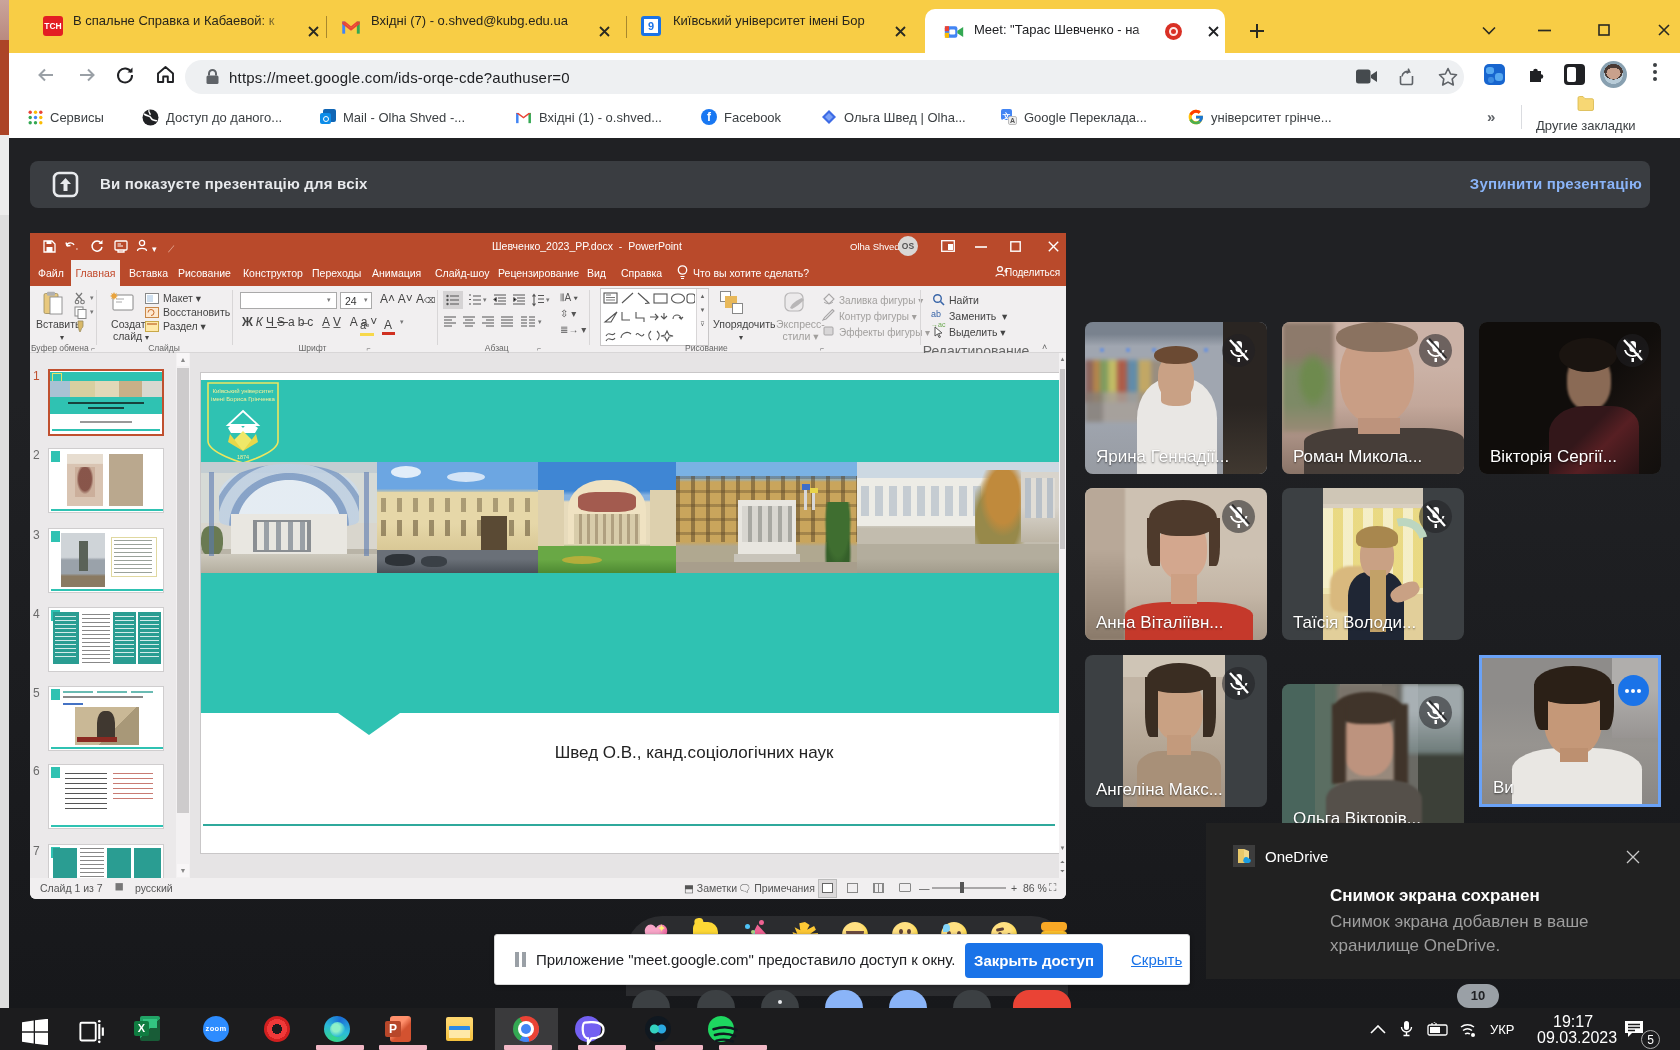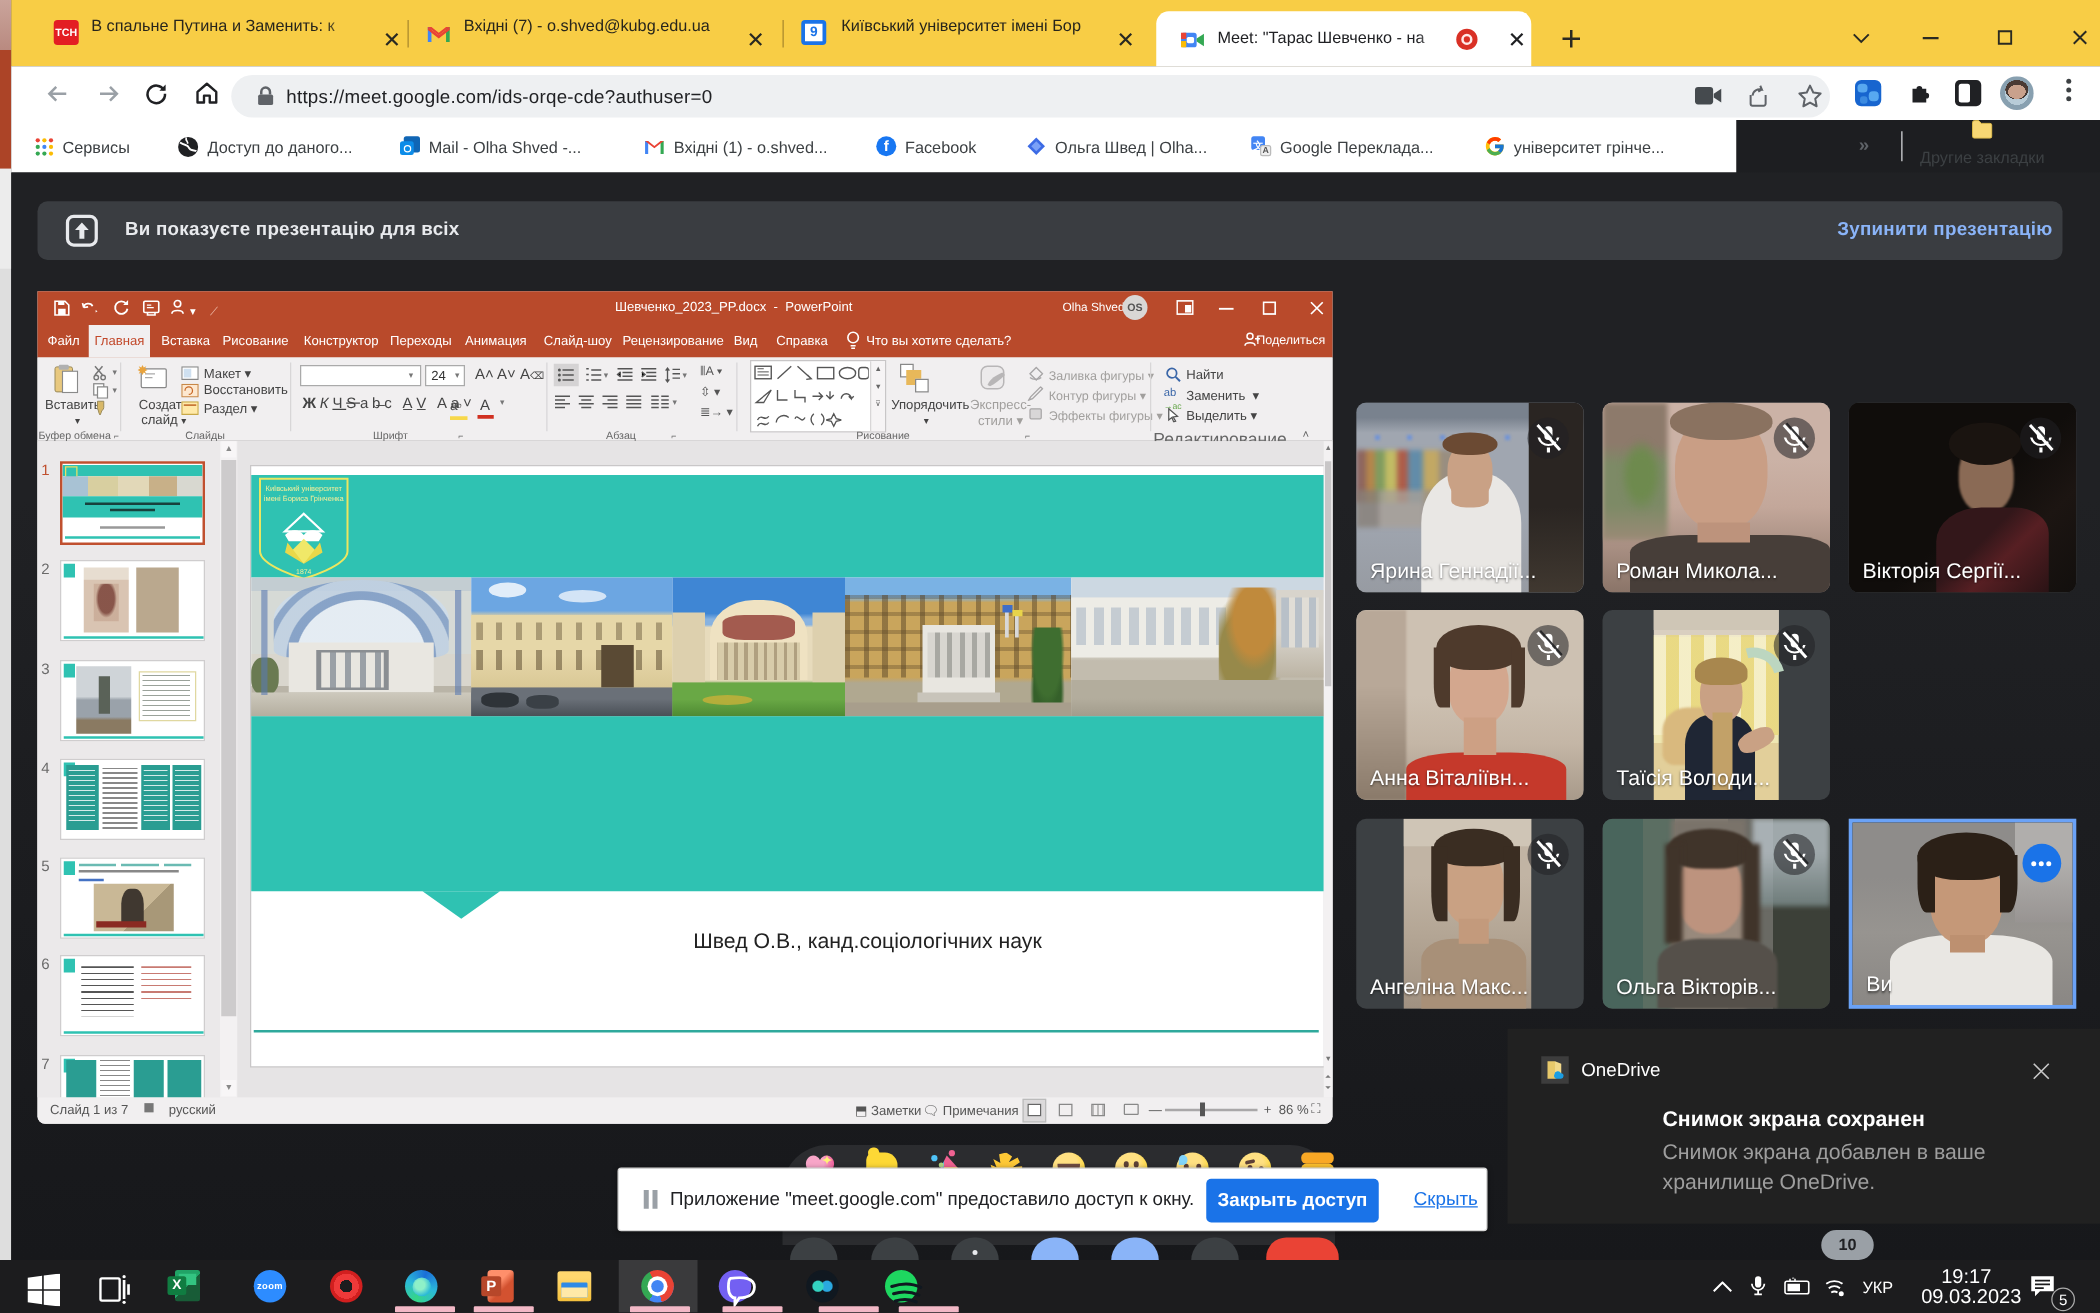--- a/index.html
+++ b/index.html
@@ -19,21 +19,21 @@
 .tclose{position:absolute;top:24px;width:15px;height:15px;}
 #activetab{position:absolute;left:916px;top:9px;width:300px;height:44px;background:#fff;border-radius:10px 10px 0 0;}
 .favi{position:absolute;width:20px;height:20px;}
 #plusbtn{position:absolute;left:1238px;top:21px;width:20px;height:20px;}
 .winctl{position:absolute;top:22px;}
 
 #toolbar{left:9px;top:53px;width:1671px;height:43px;background:#ffffff;}
 #urlpill{position:absolute;left:176px;top:7px;width:1279px;height:34px;border-radius:17px;background:#eef0f2;}
 #urltext{position:absolute;left:44px;top:9px;font-size:15px;color:#202124;letter-spacing:0.2px;}
 
-#bookbar{left:9px;top:96px;width:1380px;height:42px;background:#ffffff;}
+#bookbar{left:9px;top:96px;width:1671px;height:42px;background:#ffffff;}
 .bk{position:absolute;top:0;height:42px;display:flex;align-items:center;gap:7px;font-size:13px;color:#3c4043;white-space:nowrap;}
 
 #meet{left:9px;top:138px;width:1671px;height:870px;background:linear-gradient(180deg,#202124 0 30%,#1c1d20 60%,#17181b 100%);}
 #banner{position:absolute;left:21px;top:23px;width:1620px;height:47px;background:#3a3d41;border-radius:8px;}
 #banner .txt{position:absolute;left:70px;top:14px;font-size:15px;color:#e8eaed;font-weight:700;letter-spacing:.2px;}
 #banner .stop{position:absolute;right:8px;top:14px;font-size:15px;color:#8ab4f8;font-weight:700;letter-spacing:.2px;}
 
 #ppt{position:absolute;left:21px;top:95px;width:1036px;height:666px;background:#f1eff0;border-radius:0 0 6px 6px;}
 #ptitle{position:absolute;left:0;top:0;width:1036px;height:27px;background:#b94a2b;}
 #ptabs{position:absolute;left:0;top:27px;width:1036px;height:26px;background:#b94a2b;}
@@ -71,21 +71,21 @@
 <div id="screen">
   <div id="sliver" class="abs">
       <div class="p1 abs"></div>
       <div class="p2 abs"></div>
       <div class="p3 abs"></div>
     </div>
   <div id="tabstrip" class="abs">
 
     <div class="tab" style="left:16px;width:290px;">
       <div class="favi" style="left:18px;top:16px;background:#e31d23;border-radius:3px;color:#fff;font-size:8.5px;font-weight:700;display:flex;align-items:center;justify-content:center;">ТСН</div>
-      <div class="title" style="position:absolute;left:48px;top:13px;width:218px;-webkit-mask-image:linear-gradient(90deg,#000 85%,transparent);mask-image:linear-gradient(90deg,#000 85%,transparent);">В спальне Путина и Заменить: к</div>
+      <div class="title" style="position:absolute;left:48px;top:13px;width:218px;-webkit-mask-image:linear-gradient(90deg,#000 85%,transparent);mask-image:linear-gradient(90deg,#000 85%,transparent);">В спальне Справка и Кабаевой: к</div>
       <svg class="tclose" style="left:281px;" viewBox="0 0 15 15">
           <path d="M3 3 L12 12 M12 3 L3 12" stroke="#2a2a22" stroke-width="1.8"></path>
         </svg>
     </div>
     <div class="tabsep" style="left:317px;"></div>
 
     <div class="tab" style="left:314px;width:290px;">
       <svg class="favi" style="left:18px;top:17px;" viewBox="0 0 24 18">
           <path d="M1.5 17 V3 L12 11 L22.5 3 V17 Z" fill="none"></path>
           <path d="M1.5 17 L1.5 2.5 L5 2.5 L5 17 Z" fill="#4285f4"></path>
@@ -802,21 +802,21 @@
           <g fill="#fff">
             <rect x="13.5" y="7" width="6.5" height="11" rx="3.2"></rect>
             <path d="M10 16 a7 7 0 0 0 13.5 0 l2 0 a9 9 0 0 1-17.5 0 Z"></path>
             <rect x="15.5" y="24" width="2.5" height="4"></rect>
           </g>
           <path d="M8 6 L26 26" stroke="#fff" stroke-width="2.4"></path>
           <path d="M10.2 4.6 L27.5 24" stroke="rgba(32,33,36,.9)" stroke-width="1.6"></path>
         </svg>
     </div>
 
-    <div class="tile" style="left:1273px;top:517px;padding-left:48px;">
+    <div class="tile" style="left:1273px;top:546px;padding-left:48px;">
       <div class="abs" style="left:0;top:0;width:182px;height:152px;background:linear-gradient(90deg,#49655c 0 18%,#5b6e62 18% 32%,#87837a 32% 55%,#6a6a64 55% 75%,#3c4038 75%);"></div>
       <div class="abs" style="left:120px;top:0;width:62px;height:70px;background:linear-gradient(180deg,#b8c2c8 0 40%,#7a8a8a 100%);filter:blur(2px);opacity:.8;"></div>
       <div class="abs" style="left:55px;top:0;width:60px;height:152px;background:linear-gradient(180deg,#7a736a 0 20%,#98897c 40% 100%);filter:blur(2px);"></div>
       <div class="abs" style="left:60px;top:26px;width:52px;height:66px;background:#bd937e;border-radius:45% 45% 44% 44%;filter:blur(1px);"></div>
       <div class="abs" style="left:52px;top:8px;width:68px;height:32px;background:#40342a;border-radius:50% 50% 40% 40%;filter:blur(1px);"></div>
       <div class="abs" style="left:50px;top:20px;width:14px;height:80px;background:#40342a;filter:blur(1.5px);"></div>
       <div class="abs" style="left:112px;top:20px;width:14px;height:80px;background:#40342a;filter:blur(1.5px);"></div>
       <div class="abs" style="left:44px;top:96px;width:96px;height:56px;background:#55504a;border-radius:35% 35% 0 0;filter:blur(1px);"></div>
       <div class="tname">Ольга Вікторів...</div>
       <svg class="mic" viewBox="0 0 33 33">

